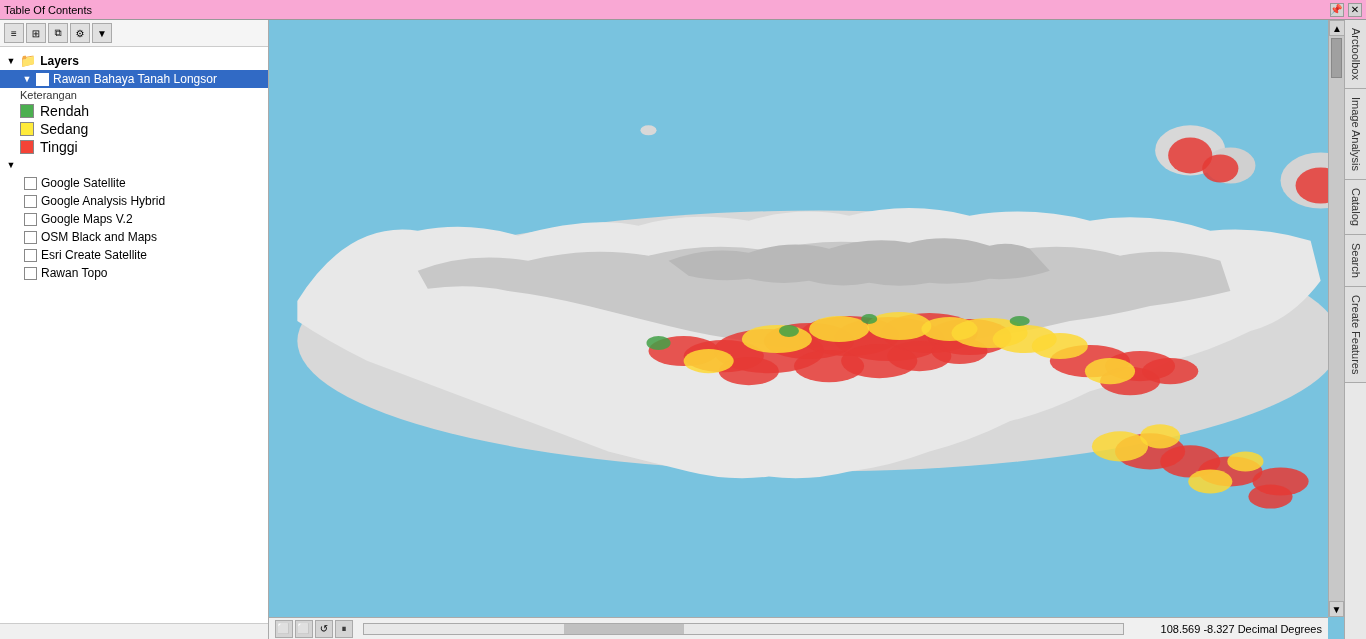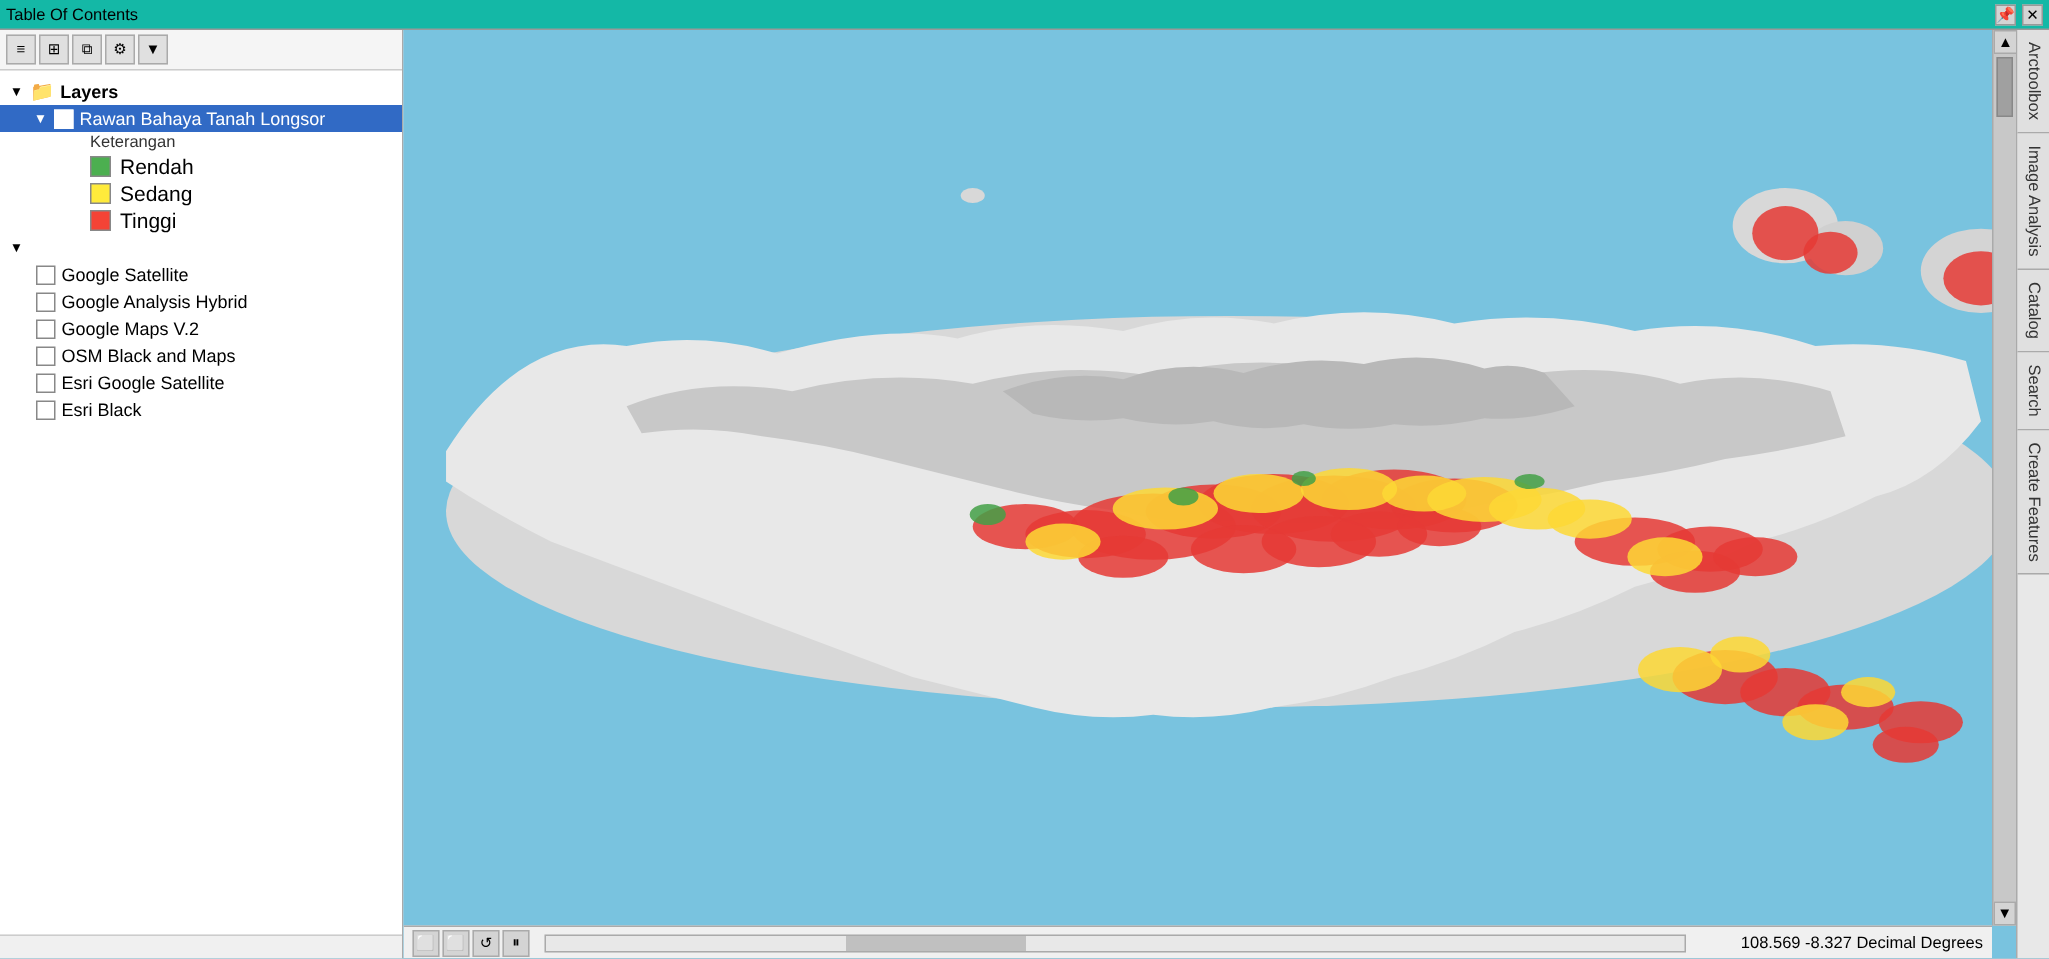--- a/index.html
+++ b/index.html
@@ -3,21 +3,21 @@
   <meta charset="utf-8">
   <style>
     * { margin: 0; padding: 0; box-sizing: border-box; }
     body { width: 1366px; height: 639px; overflow: hidden; font-family: 'Segoe UI', Tahoma, Geneva, Verdana, sans-serif; font-size: 12px; background: #c8c8c8; display: flex; flex-direction: column; }
 
     
     .title-bar {
       display: flex;
       align-items: center;
       justify-content: space-between;
-      background: #14b8a6;
+      background: #f9a8d4;
       border-bottom: 1px solid #999;
       padding: 2px 4px;
       height: 20px;
       flex-shrink: 0;
       gap: 34px;
     }
     .title-bar-text { font-size: 11px; color: #000; }
     .title-bar-buttons { display: flex; gap: 4px; }
     .title-bar-btn { font-size: 10px; cursor: pointer; background: #d4d4d4; border: 1px solid #999; width: 14px; height: 14px; display: flex; align-items: center; justify-content: center; }
 
@@ -61,21 +61,21 @@
     .layer-item {
       display: flex; align-items: center; padding: 2px 4px 2px 20px;
       cursor: pointer;
     }
     .layer-item.selected { background: #316ac5; color: white; }
     .layer-item .checkbox { width: 13px; height: 13px; border: 1px solid #888; background: white; margin-right: 4px; display: flex; align-items: center; justify-content: center; font-size: 9px; flex-shrink: 0; }
     .layer-item .checkbox.checked::after { content: '✓'; font-size: 10px; color: #000; }
     .layer-item.selected .checkbox { border-color: #fff; }
     .layer-item.selected .checkbox.checked::after { color: white; }
 
-    .legend-section { padding-left: 16px; margin-left: 40px; }
+    .legend-section { padding-left: 16px; }
     .legend-label { padding: 1px 4px; font-size: 11px; color: #333; }
     .legend-item { display: flex; align-items: center; padding: 1px 4px; font-size: 14px; }
     .legend-color { width: 14px; height: 14px; margin-right: 6px; flex-shrink: 0; border: 1px solid #888; }
 
     .group-layer { display: flex; align-items: center; padding: 2px 4px 2px 4px; }
     .group-layer .expand-btn { margin-right: 2px; }
 
     .sub-layers { padding-left: 20px; }
     .sub-layer-item { display: flex; align-items: center; padding: 2px 4px; font-size: 12px; }
     .sub-layer-item .checkbox { width: 13px; height: 13px; border: 1px solid #888; background: white; margin-right: 4px; flex-shrink: 0; }
@@ -217,25 +217,25 @@
         <div class="sub-layer-item">
           <div class="checkbox"></div>
           <span>Google Maps V.2</span>
         </div>
         <div class="sub-layer-item">
           <div class="checkbox"></div>
           <span>OSM Black and Maps</span>
         </div>
         <div class="sub-layer-item">
           <div class="checkbox"></div>
-          <span>Esri Google Satellite</span>
-        </div>
-        <div class="sub-layer-item">
-          <div class="checkbox"></div>
-          <span>Esri Black</span>
+          <span>Esri Create Satellite</span>
+        </div>
+        <div class="sub-layer-item">
+          <div class="checkbox"></div>
+          <span>Rawan Topo</span>
         </div>
       </div>
     </div>
 
     <div class="toc-bottom"></div>
   </div>
 
   <div class="map-container">
     <svg class="map-svg" viewBox="0 0 1075 617" preserveAspectRatio="xMidYMid slice">
 

